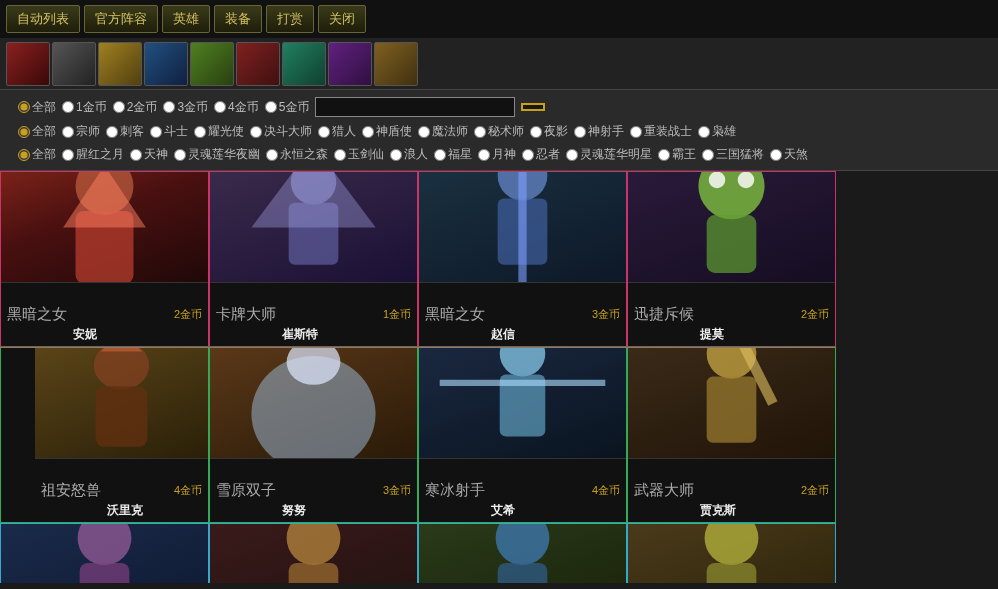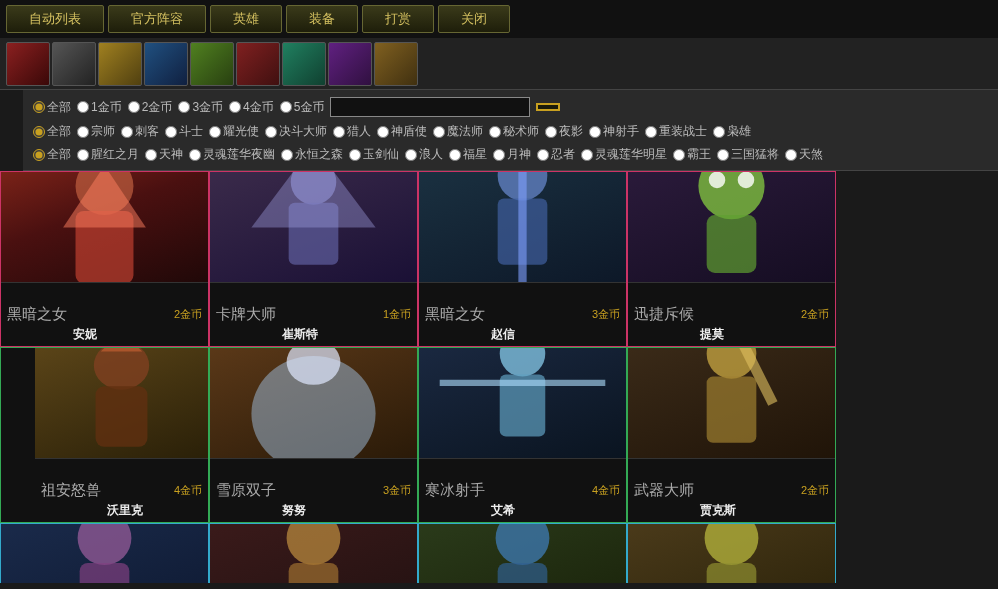--- a/index.html
+++ b/index.html
@@ -19,21 +19,21 @@
       align-items: center;
       background: #111;
       padding: 4px 6px;
       gap: 4px;
       height: 38px;
     }
     .nav-btn {
       background: linear-gradient(180deg, #3a3a1a 0%, #1e1e0a 100%);
       border: 1px solid #666633;
       color: #d4c060;
-      padding: 4px 22px;
+      padding: 4px 10px;
       font-size: 13px;
       cursor: pointer;
       border-radius: 2px;
       font-family: 'Microsoft YaHei', SimHei, sans-serif;
     }
 
     
     #icons-bar {
       display: flex;
       align-items: center;
@@ -52,23 +52,22 @@
       flex-shrink: 0;
       background: #333;
       display: flex;
       align-items: center;
       justify-content: center;
     }
 
     
     #filters {
       background: #2a2a2a;
-      padding: 4px 0;
+      padding: 4px 8px;
       border-bottom: 1px solid #444;
-      margin-left: 23px;
     }
     .filter-row {
       display: flex;
       align-items: center;
       gap: 6px;
       padding: 3px 0;
       flex-wrap: wrap;
     }
     .filter-label {
       color: #ccc;

